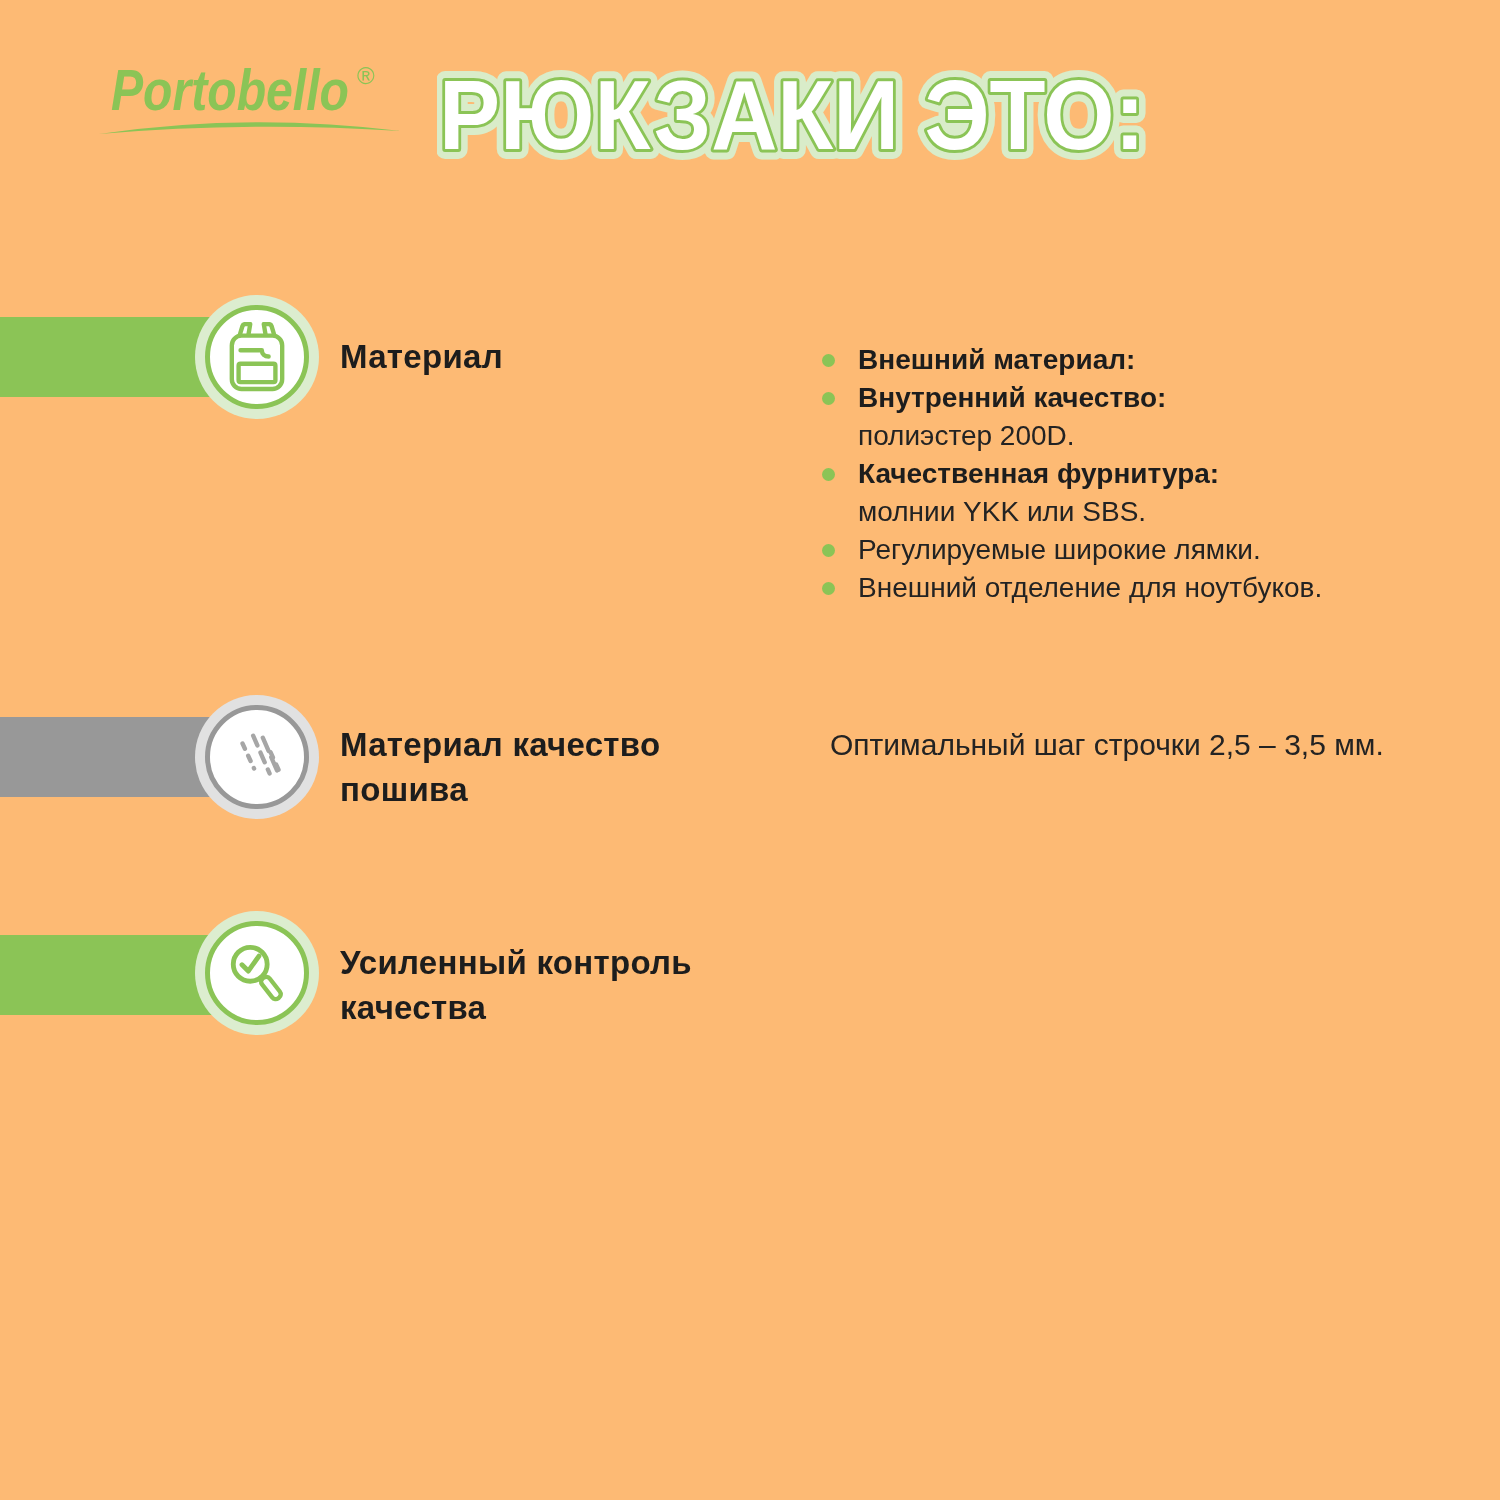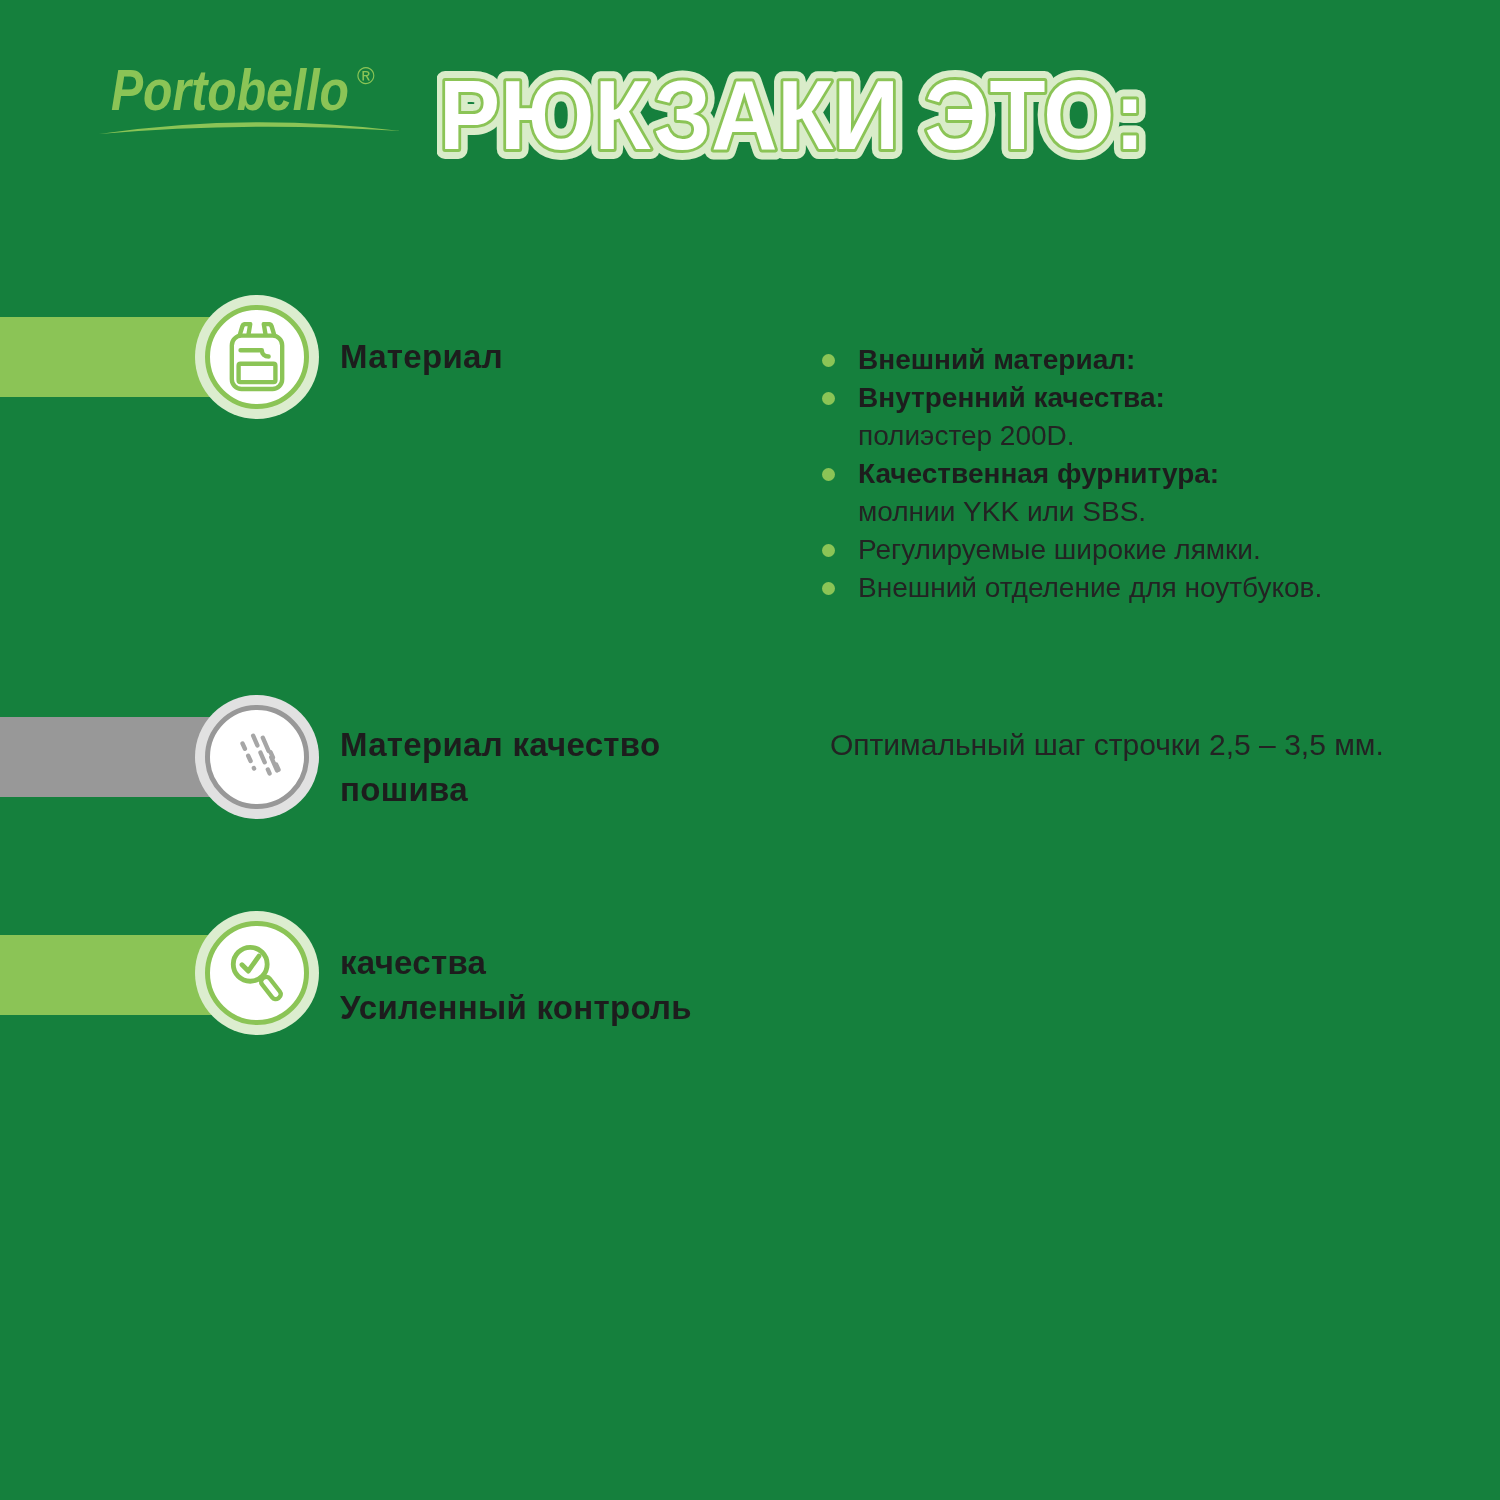--- a/index.html
+++ b/index.html
@@ -5,21 +5,21 @@
   :root{
     --green:#8BC456;
     --green-pale:#DCEDCF;
     --gray:#989898;
     --gray-pale:#E1E1E1;
     --gray-icon:#A6A6A6;
     --ink:#1D1D1D;
   }
   *{margin:0;padding:0;box-sizing:border-box;}
   html,body{width:1500px;height:1500px;background:#ffffff;font-family:"Liberation Sans",sans-serif;}
-  .page{position:absolute;left:0;top:0;width:1500px;height:1500px;background:#15803d;overflow:hidden;}
+  .page{position:absolute;left:0;top:0;width:1500px;height:1500px;background:#fdba74;overflow:hidden;}
 
   
   .logo-svg{position:absolute;left:95px;top:58px;width:312px;height:88px;}
   .title-svg{position:absolute;left:437px;top:48px;width:714px;height:124px;}
 
   
   .bar{position:absolute;left:0;height:80px;width:214px;}
   .bar-green{background:var(--green);}
   .bar-gray{background:var(--gray);}
 
@@ -71,21 +71,21 @@
     <div>Материал</div>
   </div>
 
   <div class="points">
     <div class="point">
       <span class="dot"></span>
       <span class="head">Внешний материал:</span>
     </div>
     <div class="point">
       <span class="dot"></span>
-      <span class="head">Внутренний качества:</span>
+      <span class="head">Внутренний качество:</span>
       <span class="body">полиэстер 200D.</span>
     </div>
     <div class="point">
       <span class="dot"></span>
       <span class="head">Качественная фурнитура:</span>
       <span class="body">молнии YKK или SBS.</span>
     </div>
     <div class="point">
       <span class="dot"></span>
       <span class="body">Регулируемые широкие лямки.</span>
@@ -113,17 +113,17 @@
 
   <div class="bar bar-green" style="top:935px"></div>
   <div class="icon-circle circle-green" style="top:921px">
     <svg width="62" height="62" viewBox="0 0 64 64" fill="none">
       <circle cx="25" cy="23" r="17.5" stroke="#8BC456" stroke-width="5"></circle>
       <polyline points="16.5,23.5 23,30 34,14.5" stroke="#8BC456" stroke-width="5" stroke-linecap="round" stroke-linejoin="round"></polyline>
       <rect x="-5" y="-1" width="10" height="26" rx="4.5" fill="#ffffff" stroke="#8BC456" stroke-width="4.5" transform="translate(39,38) rotate(-38)"></rect>
     </svg>
   </div>
   <div class="row-label" style="top:940px">
+    <div>Усиленный контроль</div>
     <div>качества</div>
-    <div>Усиленный контроль</div>
   </div>
 
 </div>
 
 </body></html>

